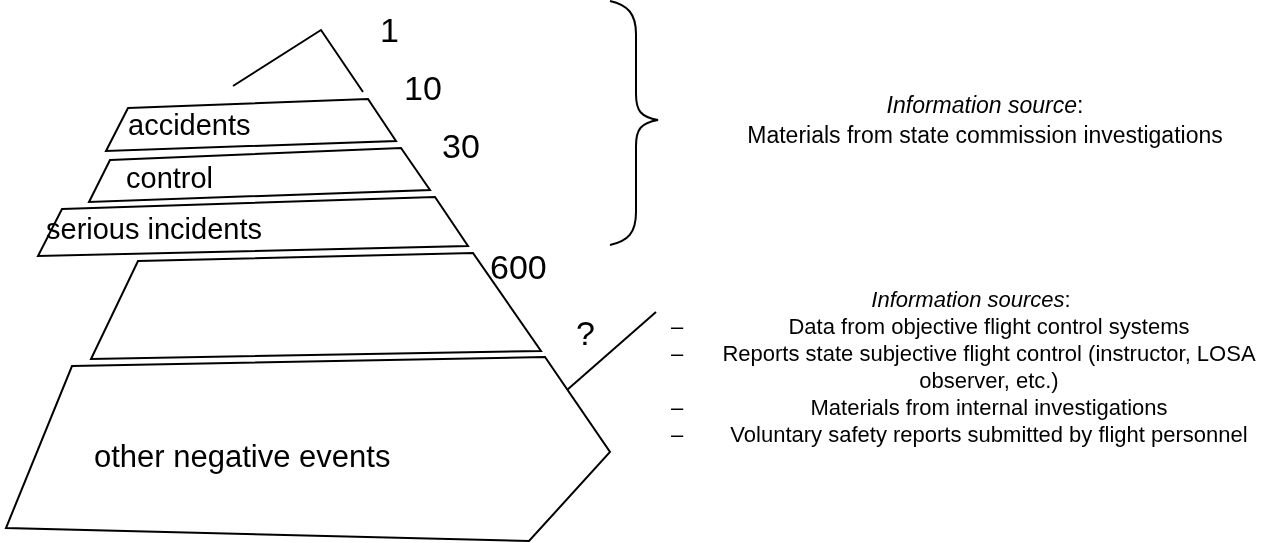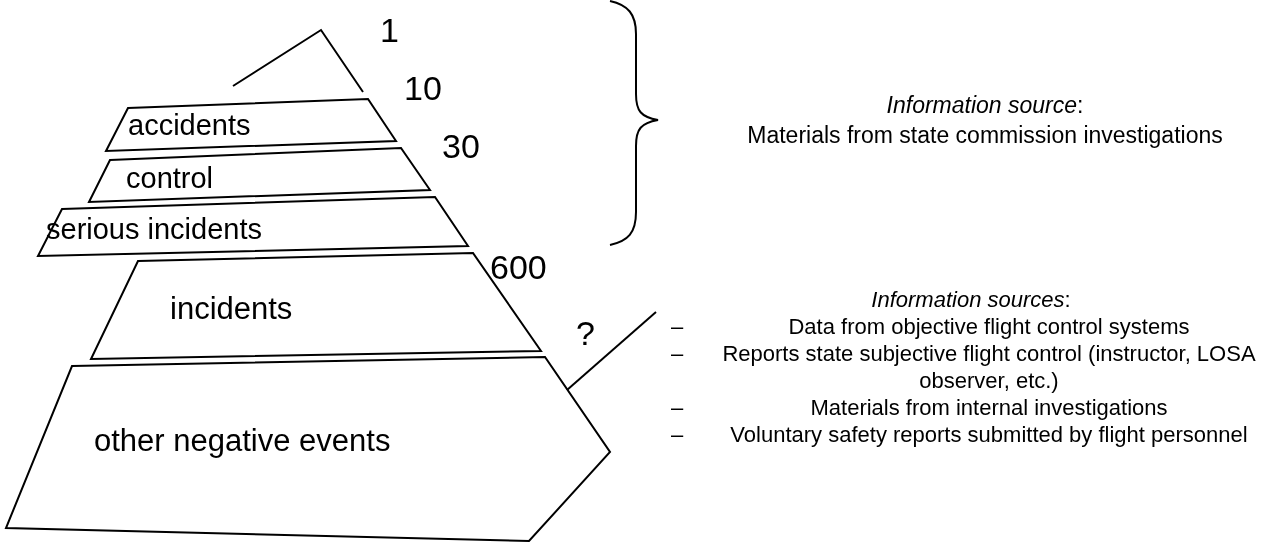--- a/index.html
+++ b/index.html
@@ -47,22 +47,21 @@
     <polygon class="shape" points="72,366 545,357 610,452 529,541 6,528"></polygon>
 
     <path class="thinline" d="M 610 1 C 628 5 636 14 636 34 L 636 94 C 636 111 641 117 658 120 C 641 123 636 129 636 146 L 636 212 C 636 233 628 241 610 245"></path>
 
     <line class="thinline" x1="567" y1="390" x2="656" y2="312"></line>
   </svg>
 
   <div class="lbl band-label" style="left:128px; top:110px;">accidents</div>
   <div class="lbl band-label" style="left:126px; top:163px;">control</div>
   <div class="lbl band-label" style="left:46px; top:214px;">serious incidents</div>
-  <div class="lbl band-label-big" style="left:170px; top:292px;">incidents</div>
-  <div class="lbl band-label-big" style="left:94px; top:424px;">other negative events</div>
+  <div class="lbl band-label-big" style="left:94px; top:440px;">other negative events</div>
 
   <div class="lbl num" style="left:380px; top:12px;">1</div>
   <div class="lbl num" style="left:404px; top:70px;">10</div>
   <div class="lbl num" style="left:442px; top:128px;">30</div>
   <div class="lbl num" style="left:490px; top:205px;margin-top:44px;">600</div>
   <div class="lbl num" style="left:576px; top:315px;">?</div>
 
   <div class="anno anno-top" style="left:705px; top:90px; width:560px;">
     <div>
       <span class="it">Information source</span><span>:</span>

